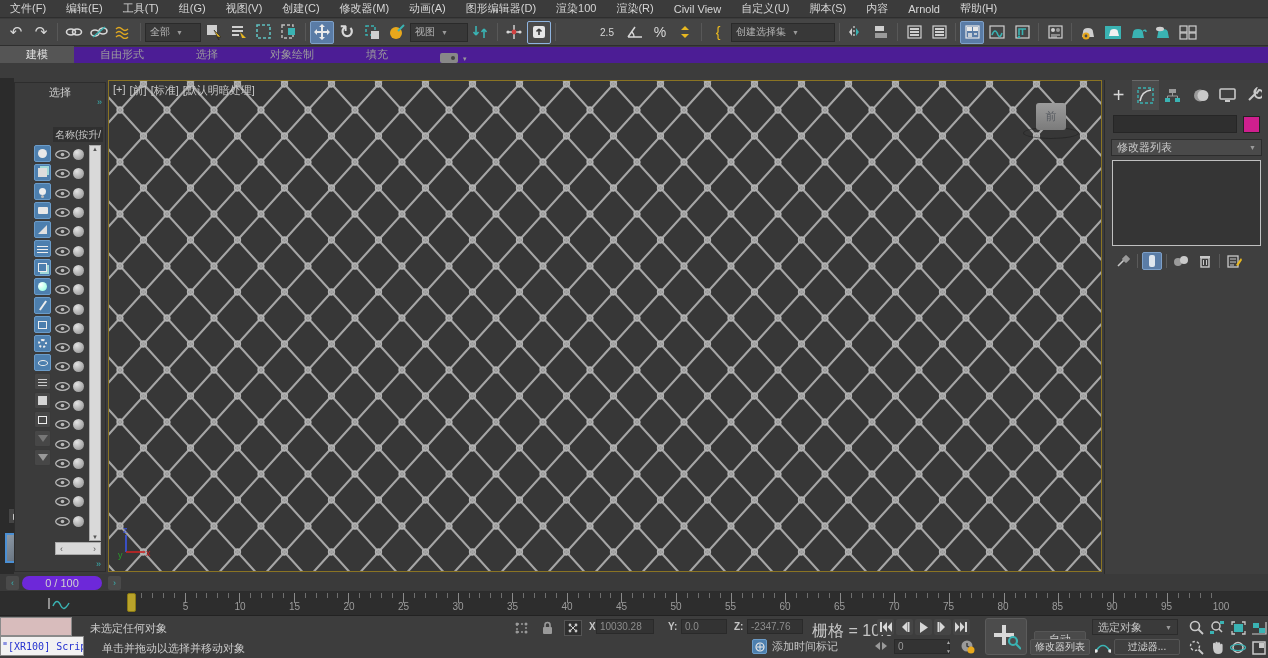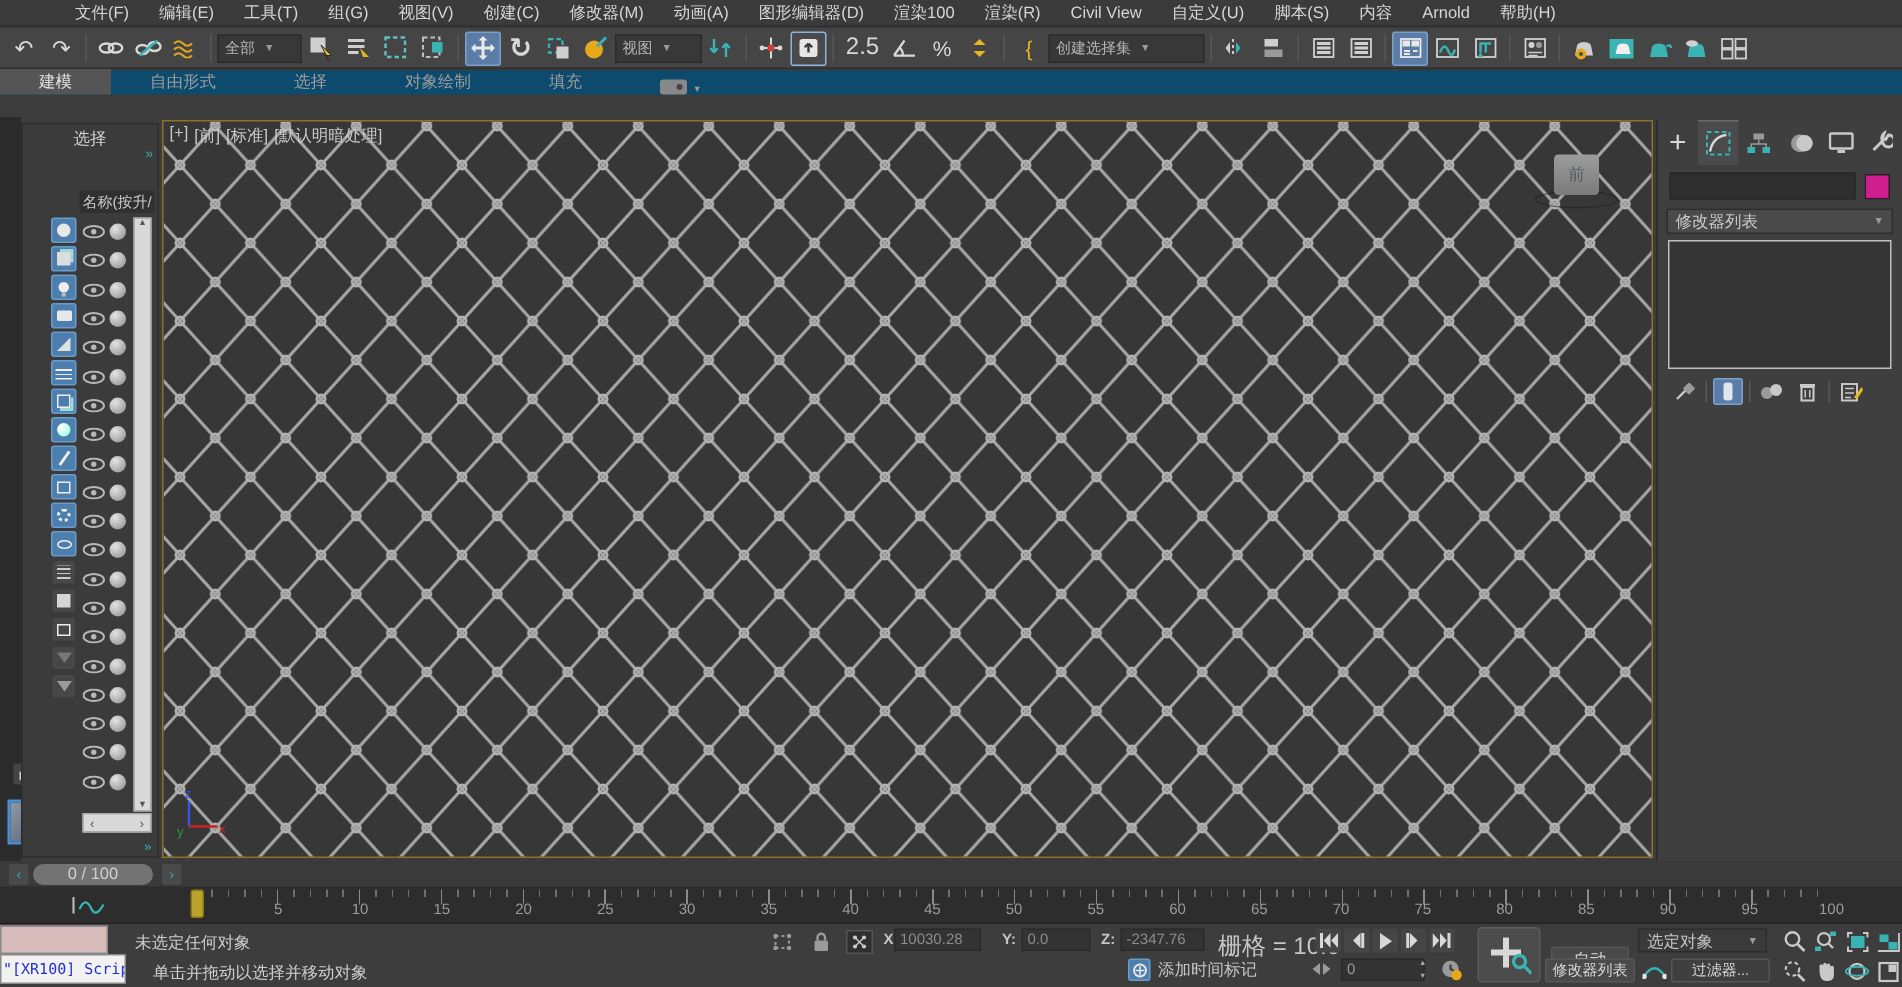--- a/index.html
+++ b/index.html
@@ -1,21 +1,21 @@
 <!DOCTYPE html>
 <html><head>
 <meta charset="utf-8">
 <style>
   html,body{margin:0;padding:0;background:#222;}
   *{box-sizing:border-box;font-family:"Liberation Sans","DejaVu Sans",sans-serif;}
   .app{position:relative;width:1268px;height:658px;background:#3c3c3c;overflow:hidden;color:#cfcfcf;}
   .abs{position:absolute;}
 
   
-  .menubar{left:0;top:0;width:1268px;height:18px;background:#3b3b3b;border-bottom:1px solid #2e2e2e;display:flex;align-items:center;font-size:11px;padding-left:40px;}
+  .menubar{left:0;top:0;width:1268px;height:18px;background:#3b3b3b;border-bottom:1px solid #2e2e2e;display:flex;align-items:center;font-size:11px;}
   .menus{display:flex;height:100%;align-items:center;}
   .menu-item{padding:0 10px;color:#d6d6d6;cursor:default;white-space:nowrap;}
   .menubar-right{margin-left:auto;display:flex;align-items:center;height:100%;}
   .login-btn{display:flex;align-items:center;gap:4px;background:#a9a9a9;color:#1c1c1c;height:16px;padding:0 6px;margin-right:18px;min-width:96px;}
   .login-btn .caret{margin-left:auto;color:#1c1c1c;font-size:7px;}
   .person-icon{width:9px;height:9px;border-radius:50%;background:#1f6fae;position:relative;}
   .person-icon:after{content:"";position:absolute;left:-2px;top:7px;width:13px;height:5px;border-radius:50% 50% 0 0;background:#1f6fae;}
   .ws-label{color:#cfcfcf;margin-right:4px;}
   .ws-select{width:108px;height:15px;background:#303030;border:1px solid #252525;display:flex;align-items:center;padding:0 5px;color:#bdbdbd;margin-right:6px;}
   .ws-select .caret{margin-left:auto;font-size:7px;color:#9a9a9a;}
@@ -24,21 +24,21 @@
   .toolbar{left:0;top:19px;width:1268px;height:27px;background:#454545;border-bottom:1px solid #2e2e2e;display:flex;align-items:center;padding:0 4px;gap:1px;}
   .tb{width:24px;height:23px;display:flex;align-items:center;justify-content:center;border-radius:2px;color:#d8d8d8;font-size:15px;flex:0 0 auto;}
   .tb.on{background:#5a7ca6;border:1px solid #7da0c9;}
   .tb.frame{border:1px solid #8fb4e0;background:#4a4a4a;}
   .tbsep{width:1px;height:18px;background:#585858;margin:0 3px;flex:0 0 auto;}
   .tb-dd{height:19px;background:#383838;border:1px solid #2a2a2a;display:flex;align-items:center;font-size:10px;color:#b5b5b5;padding:0 4px;gap:6px;flex:0 0 auto;}
   .tb-dd .caret{font-size:7px;color:#9a9a9a;}
   .tb svg{display:block;}
 
   
-  .ribbon{left:0;top:47px;width:1268px;height:16px;background:#0c4a6e;display:flex;align-items:flex-end;font-size:11px;}
+  .ribbon{left:0;top:47px;width:1268px;height:16px;background:#4c1d95;display:flex;align-items:flex-end;font-size:11px;}
   .rtab{padding:1px 26px;color:#9d9d9d;}
   .rtab.active{background:#555;color:#e2e2e2;}
   .ribbon2{left:0;top:63px;width:1268px;height:15px;background:#393939;border-bottom:1px solid #2d2d2d;display:flex;align-items:center;font-size:11px;}
   .ptab{margin-left:34px;background:#454545;color:#c9c9c9;padding:0 8px;height:15px;display:flex;align-items:center;}
   .rib-cam{width:18px;height:10px;background:#888;border-radius:2px;margin-left:26px;position:relative;}
   .rib-cam:after{content:"";position:absolute;right:3px;top:3px;width:4px;height:4px;border-radius:50%;background:#444;}
 
   
   .leftstrip{left:0;top:78px;width:14px;height:496px;background:#2b2b2b;}
   .flyout-btn{left:8px;top:508px;width:16px;height:16px;background:#454545;border:1px solid #2a2a2a;color:#cfcfcf;font-size:8px;display:flex;align-items:center;justify-content:center;}
@@ -97,21 +97,21 @@
   .cp-modlist .caret{margin-left:auto;font-size:7px;color:#9a9a9a;}
   .cp-stack{margin:4px 7px;height:86px;background:#353535;border:1px solid #c0c0c0;}
   .cp-tools{display:flex;align-items:center;gap:4px;padding:2px 8px;}
   .cp-tool{width:20px;height:18px;display:flex;align-items:center;justify-content:center;border-radius:2px;}
   .cp-tool.on{background:#5a7ca6;border:1px solid #7da0c9;}
   .cp-sep{width:1px;height:14px;background:#5a5a5a;}
 
   
   .sliderrow{left:0;top:574px;width:1268px;height:18px;background:#3a3a3a;border-bottom:1px solid #2c2c2c;display:flex;align-items:center;font-size:11px;}
   .ts-arrow{width:13px;height:14px;background:#4a4a4a;border-radius:2px;color:#3ab3b3;font-size:9px;display:flex;align-items:center;justify-content:center;margin-left:6px;}
-  .ts-pill{width:80px;height:14px;background:#737373;border-radius:7px;margin-left:3px;display:flex;align-items:center;justify-content:center;color:#d0d0d0;}
+  .ts-pill{width:80px;height:14px;background:#6d28d9;border-radius:7px;margin-left:3px;display:flex;align-items:center;justify-content:center;color:#d0d0d0;}
 
   
   .trackbar{left:0;top:592px;width:1268px;height:24px;background:#2d2d2d;border-bottom:1px solid #222;}
   .mce-btn{position:absolute;left:44px;top:3px;width:34px;height:17px;display:flex;align-items:center;gap:3px;padding:0 3px;color:#bbb;font-size:10px;}
   .ruler{position:absolute;left:130px;top:0;width:1092px;height:24px;}
   .ticks-minor{position:absolute;left:0;top:1px;width:100%;height:5px;background:repeating-linear-gradient(90deg,#6f6f6f 0,#6f6f6f 1px,transparent 1px,transparent 10.92px);}
   .ticks-major{position:absolute;left:0;top:1px;width:100%;height:10px;background:repeating-linear-gradient(90deg,#8a8a8a 0,#8a8a8a 1px,transparent 1px,transparent 54.6px);}
   .tick-labels{position:absolute;left:-10px;top:9px;width:1112px;display:flex;justify-content:space-between;font-size:10px;color:#9c9c9c;}
   .tick-labels span{width:22px;text-align:center;}
   .ts-handle{position:absolute;left:127px;top:1px;width:9px;height:19px;background:#b9a32a;border:1px solid #8a7a14;border-radius:2px;}
@@ -258,21 +258,21 @@
           <circle cx="14" cy="8" r="1.6" fill="#d8d8d8"></circle>
         </svg>
       </span>
     <span class="tb frame">
         <svg width="14" height="14">
           <rect x="1" y="1" width="12" height="12" rx="2" fill="#e6e6e6"></rect>
           <path d="M7 10 V4 M7 4 l-2.5 2.5 M7 4 l2.5 2.5" stroke="#3a3a3a" stroke-width="1.6" fill="none"></path>
         </svg>
       </span>
     <span class="tbsep"></span>
-    <span class="tb" style="width:30px;font-size:16px;">
+    <span class="tb" style="width:30px;font-size:10px;margin-left:32px;">
         <span>2.5</span>
       </span>
     <span class="tb">
         <svg width="18" height="14">
           <path d="M2 12 L9 2 M2 12 L16 12 M8 12 A7 7 0 0 0 6 7" fill="none" stroke="#d8d8d8" stroke-width="1.5"></path>
         </svg>
       </span>
     <span class="tb" style="font-size:14px;">
         <span>%</span>
       </span>

